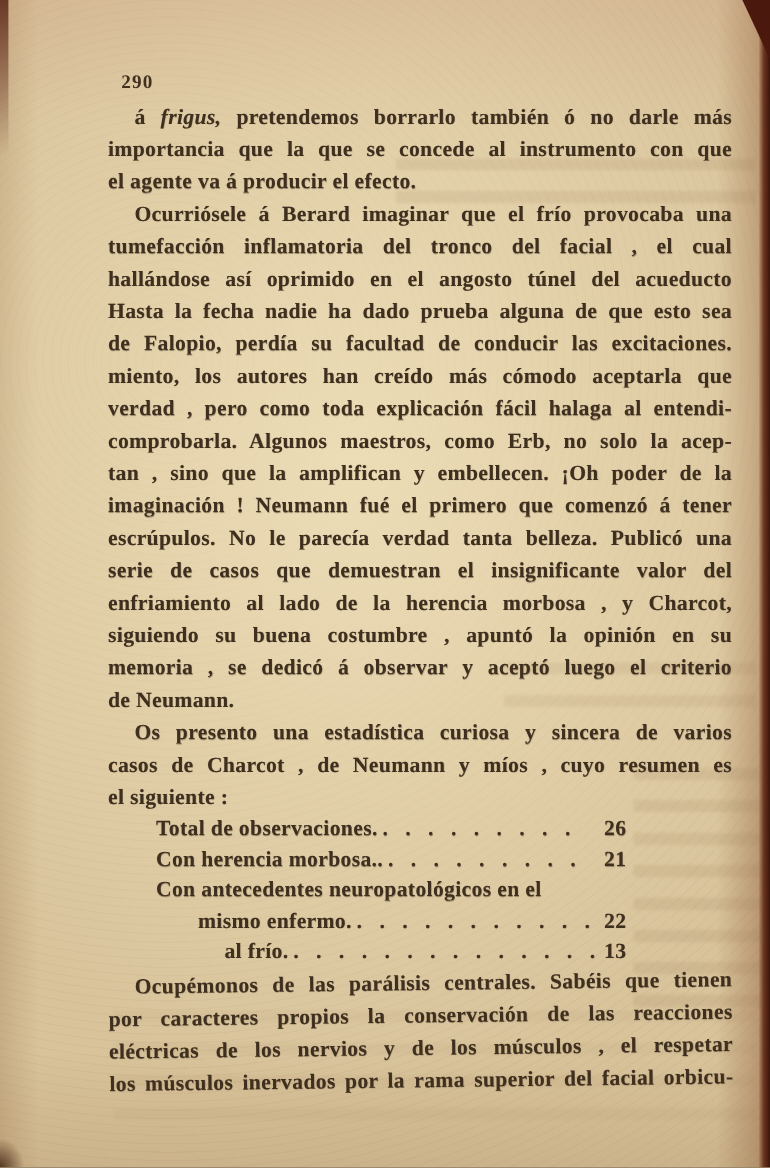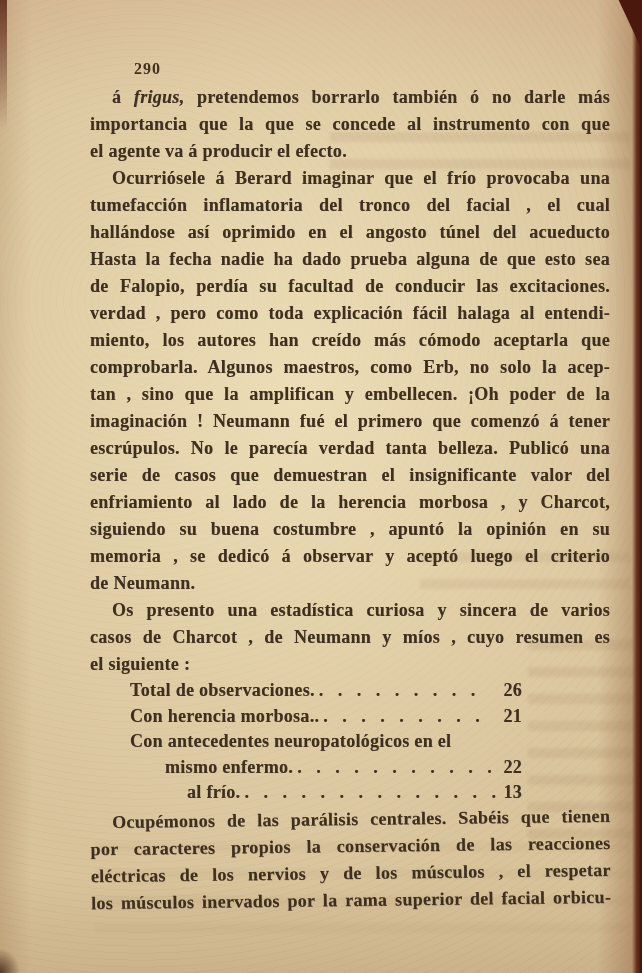--- a/index.html
+++ b/index.html
@@ -28,21 +28,21 @@
   .corner-bl{position:absolute;left:0;bottom:0;width:20px;height:24px;
     background:radial-gradient(ellipse at 0% 100%, rgba(66,36,18,0.85), rgba(66,36,18,0) 72%);}
   
   .smudge{position:absolute;filter:blur(1.4px);pointer-events:none;
     background:repeating-linear-gradient(180deg, rgba(150,118,82,0.30) 0 10px, rgba(150,118,82,0) 10px 27px);}
   .sm1{left:330px;top:132px;width:300px;height:48px;opacity:.45;}
   .sm2{left:420px;top:552px;width:210px;height:52px;opacity:.40;}
   .sm3{left:528px;top:640px;width:106px;height:210px;opacity:.45;}
   .sm4{left:95px;top:842px;width:535px;height:96px;opacity:.22;}
 
-  .pageno{position:absolute;left:134px;top:60px;font-size:16px;font-weight:700;
+  .pageno{position:absolute;left:101px;top:60px;font-size:16px;font-weight:700;
     color:#43311f;letter-spacing:1px;}
   .text{
     position:absolute;left:90px;top:84px;width:520px;
     font-size:18px;line-height:27px;font-weight:700;color:#3f2f1f;
     letter-spacing:0.3px;text-shadow:0.3px 0.4px 0.6px rgba(64,48,31,0.45);
   }
   .ln{text-align:justify;text-align-last:justify;}
   .ln.noj{text-align:left;text-align-last:left;}
   .ln.ind{text-indent:22px;}
   .it{font-style:italic;}
@@ -78,22 +78,22 @@
       <div class="ln">importancia que la que se concede al instrumento con que</div>
       <div class="ln noj">el agente va á producir el efecto.</div>
     </div>
 
     <div>
       <div class="ln ind">Ocurriósele á Berard imaginar que el frío provocaba una</div>
       <div class="ln">tumefacción inflamatoria del tronco del facial , el cual</div>
       <div class="ln">hallándose así oprimido en el angosto túnel del acueducto</div>
       <div class="ln">Hasta la fecha nadie ha dado prueba alguna de que esto sea</div>
       <div class="ln">de Falopio, perdía su facultad de conducir las excitaciones.</div>
+      <div class="ln">miento, los autores han creído más cómodo aceptarla que</div>
       <div class="ln">verdad , pero como toda explicación fácil halaga al entendi-</div>
-      <div class="ln">miento, los autores han creído más cómodo aceptarla que</div>
       <div class="ln">comprobarla. Algunos maestros, como Erb, no solo la acep-</div>
       <div class="ln">tan , sino que la amplifican y embellecen. ¡Oh poder de la</div>
       <div class="ln">imaginación ! Neumann fué el primero que comenzó á tener</div>
       <div class="ln">escrúpulos. No le parecía verdad tanta belleza. Publicó una</div>
       <div class="ln">serie de casos que demuestran el insignificante valor del</div>
       <div class="ln">enfriamiento al lado de la herencia morbosa , y Charcot,</div>
       <div class="ln">siguiendo su buena costumbre , apuntó la opinión en su</div>
       <div class="ln">memoria , se dedicó á observar y aceptó luego el criterio</div>
       <div class="ln noj">de Neumann.</div>
     </div>

